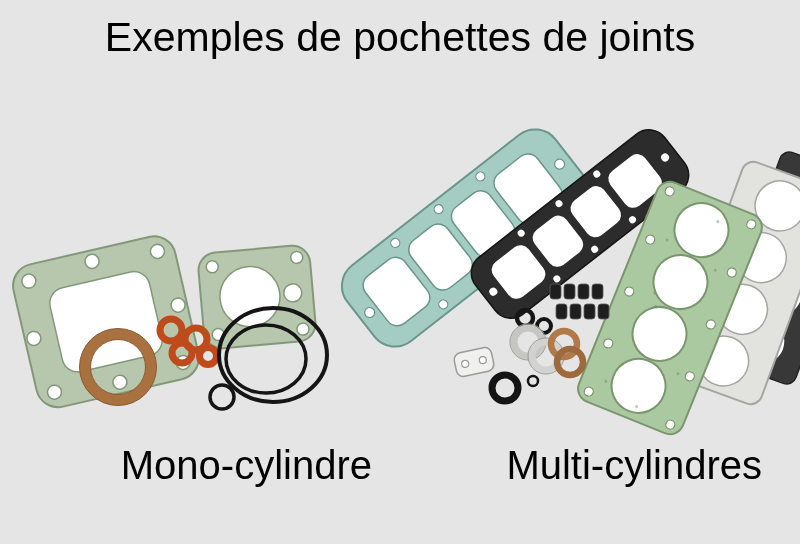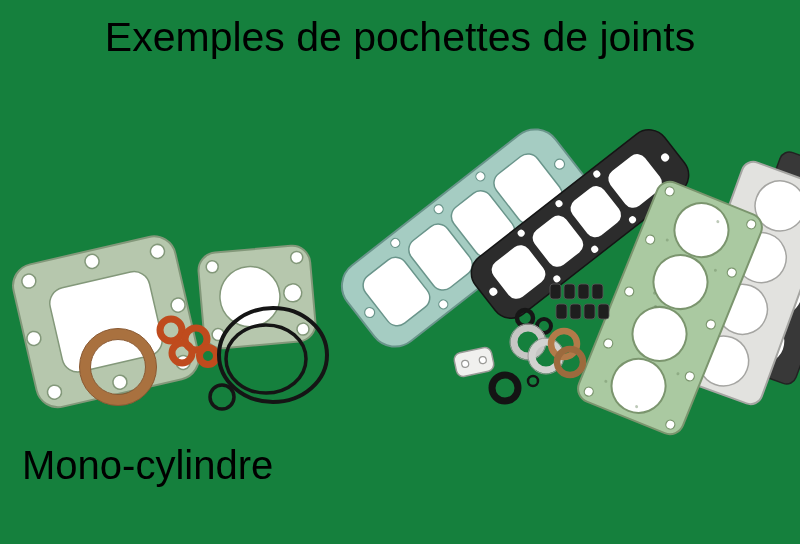--- a/index.html
+++ b/index.html
@@ -4,42 +4,42 @@
 <style>
   html, body { margin: 0; padding: 0; background: #ffffff; }
   body {
     width: 800px; height: 544px;
     font-family: "Liberation Sans", sans-serif;
     color: #000;
   }
   .page {
     position: relative;
     width: 800px; height: 544px;
-    background: #15803d;
+    background: #e5e5e5;
     overflow: hidden;
   }
   .title {
     position: absolute;
     top: 14px; left: 0; width: 100%;
     text-align: center;
     font-size: 41px;
     line-height: 1.14;
     font-weight: 400;
     color: #000;
   }
   .photo { position: absolute; }
   .photo svg { display: block; width: 100%; height: 100%; }
   .photo-mono  { left: 5px;   top: 227px; width: 345px; height: 215px; }
   .photo-multi { left: 340px; top: 118px; width: 460px; height: 322px; }
   .caption {
     position: absolute;
     top: 443px;
     font-size: 40px;
     font-weight: 400;
-    text-align: left;
+    text-align: right;
     color: #000;
     white-space: nowrap;
   }
   .caption-mono  { left: 22px;  width: 350px; }
   .caption-multi { left: 422px; width: 340px; }
 </style>
 </head>
 <body>
 
 <div class="page">
@@ -227,14 +227,15 @@
 
       <g fill="none" stroke="#141414">
         <circle cx="165" cy="270" r="13" stroke-width="7"></circle>
         <circle cx="193" cy="263" r="5" stroke-width="2.5"></circle>
       </g>
     </svg>
   </figure>
 
   <div class="caption caption-mono">Mono-cylindre</div>
 
+  <div class="caption caption-multi">Multi-cylindres</div>
 
 </div>
 
 </body></html>

